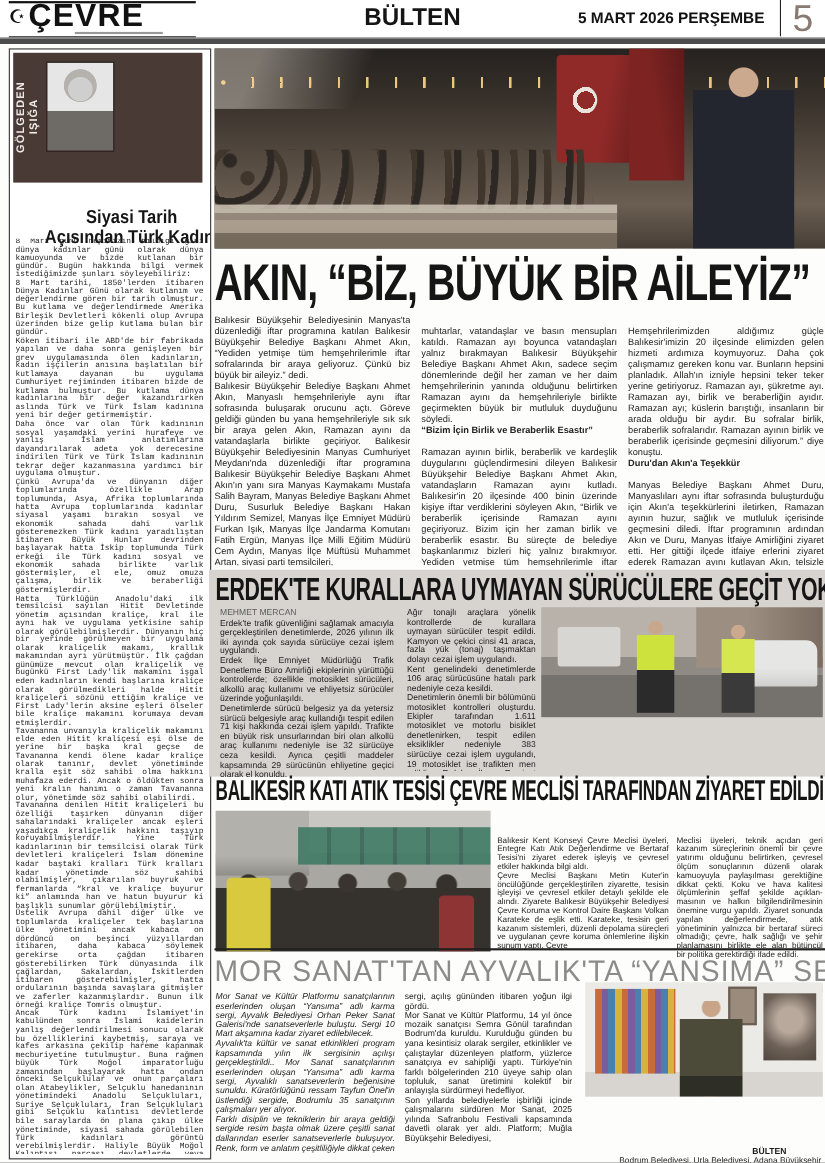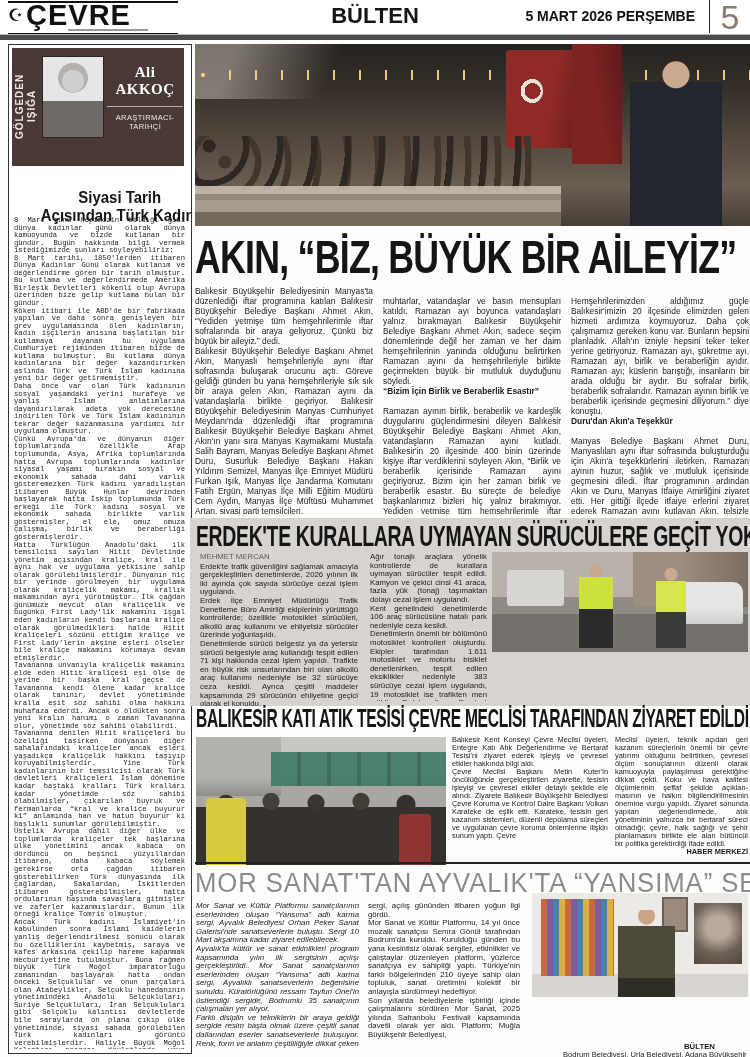--- a/index.html
+++ b/index.html
@@ -106,21 +106,21 @@
   .erdek-headline{position:absolute;left:196px;top:520px;width:555px;height:30px;}
   .erdek-headline .cond{font-size:29px;transform:scaleX(.67);letter-spacing:-0.5px;}
   .erdek-col1{position:absolute;left:200px;top:553px;width:158px;height:148px;}
   .erdek-col2{position:absolute;left:370px;top:553px;width:117px;height:148px;}
   .erdek-caption{position:absolute;left:545px;top:658px;width:202px;height:44px;}
   .small-txt{font-size:7.8px;line-height:8.6px;}
   .cevre-headline{position:absolute;left:196px;top:703px;width:555px;height:28px;}
   .cevre-headline .cond{font-size:26px;transform:scaleX(.60);letter-spacing:-0.5px;}
   .cevre-col1{position:absolute;left:452px;top:736px;width:156px;height:128px;}
   .cevre-col2{position:absolute;left:615px;top:736px;width:133px;height:128px;}
-  .tiny-txt{font-size:7.4px;line-height:8px;}
+  .tiny-txt{font-size:7.4px;line-height:8px;margin-top:24px;}
   .sergi-rule{position:absolute;left:195px;top:862px;width:555px;height:2px;background:#222;}
   .sergi-headline{position:absolute;left:195px;top:868px;width:555px;height:30px;}
   .sergi-headline span{display:inline-block;white-space:nowrap;transform:scaleX(.95);transform-origin:0 50%;
       font-size:27px;color:#8b8b8b;letter-spacing:1px;}
   .sergi-col1{position:absolute;left:196px;top:902px;width:163px;height:152px;font-style:italic;}
   .sergi-col2{position:absolute;left:368px;top:902px;width:152px;height:152px;}
   .sergi-caption{position:absolute;left:563px;top:1051px;width:185px;height:40px;font-size:7.6px;line-height:8.4px;}
   .sergi-signoff{position:absolute;left:530px;top:1043px;width:185px;}
 </style>
 </head>
@@ -146,24 +146,20 @@
 
   <aside class="left-col">
     <div class="author-box">
       <div class="vkick">
         <span>GÖLGEDEN</span>
       </div>
       <div class="vkick" style="left:14px">
         <span>IŞIĞA</span>
       </div>
       <div class="author-photo"></div>
-      <div class="author-meta">
-        <div class="author-name">Ali AKKOÇ</div>
-        <div class="author-title">ARAŞTIRMACI-TARİHÇİ</div>
-      </div>
     </div>
     <h2 class="left-title">
       <span class="cond-c">Siyasi Tarih
 Açısından Türk Kadını</span>
     </h2>
     <div class="left-body">8 Mart günü hepimizin bildiği gibi dünya kadınlar günü olarak dünya kamuoyunda ve bizde kutlanan bir gündür. Bugün hakkında bilgi vermek istediğimizde şunları söyleyebiliriz:
 8 Mart tarihi, 1850'lerden itibaren Dünya Kadınlar Günü olarak kutlanım ve değerlendirme gören bir tarih olmuştur. Bu kutlama ve değerlendirmede Amerika Birleşik Devletleri kökenli olup Avrupa üzerinden bize gelip kutlama bulan bir gündür.
 Köken itibari ile ABD'de bir fabrikada yapılan ve daha sonra genişleyen bir grev uygulamasında ölen kadınların, kadın işçilerin anısına başlatılan bir kutlamaya dayanan bu uygulama Cumhuriyet rejiminden itibaren bizde de kutlama bulmuştur. Bu kutlama dünya kadınlarına bir değer kazandırırken aslında Türk ve Türk İslam kadınına yeni bir değer getirmemiştir.
 Daha önce var olan Türk kadınının sosyal yaşamdaki yerini hurafeye ve yanlış İslam anlatımlarına dayandırılarak adeta yok derecesine indirilen Türk ve Türk İslam kadınının tekrar değer kazanmasına yardımcı bir uygulama olmuştur.
 Çünkü Avrupa'da ve dünyanın diğer toplumlarında özellikle Arap toplumunda, Asya, Afrika toplumlarında hatta Avrupa toplumlarında kadınlar siyasal yaşamı bırakın sosyal ve ekonomik sahada dahi varlık gösteremezken Türk kadını yaradılıştan itibaren Büyük Hunlar devrinden başlayarak hatta İskip toplumunda Türk erkeği ile Türk kadını sosyal ve ekonomik sahada birlikte varlık göstermişler, el ele, omuz omuza çalışma, birlik ve beraberliği göstermişlerdir.

